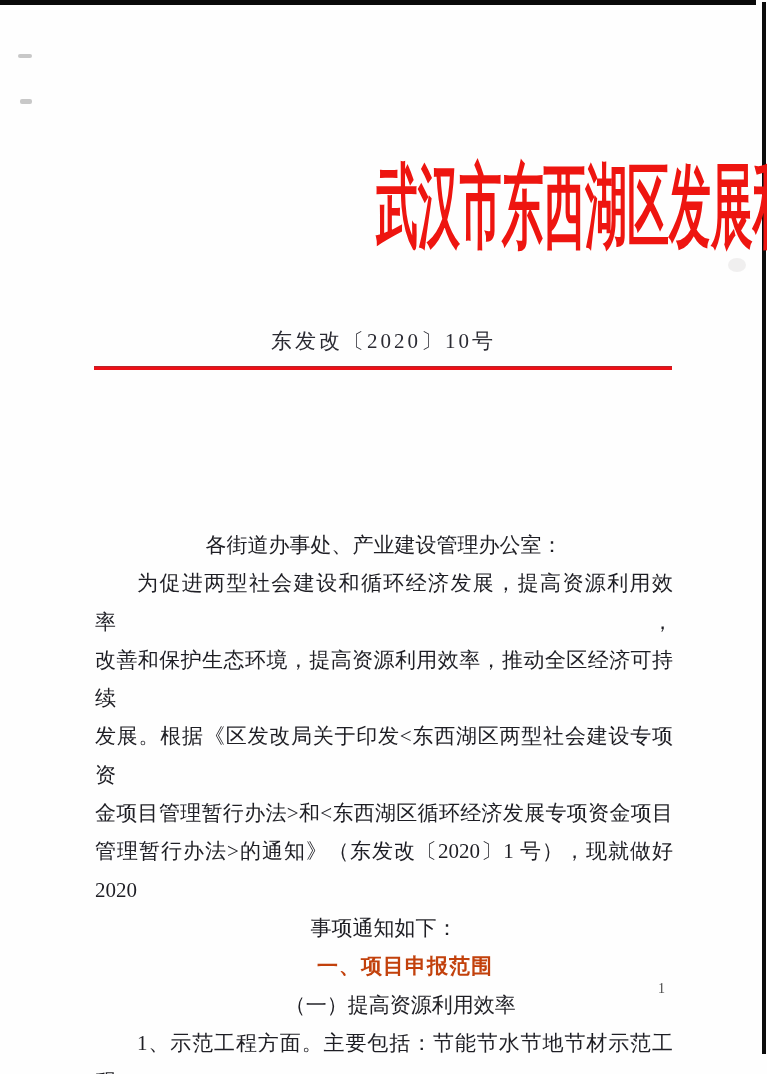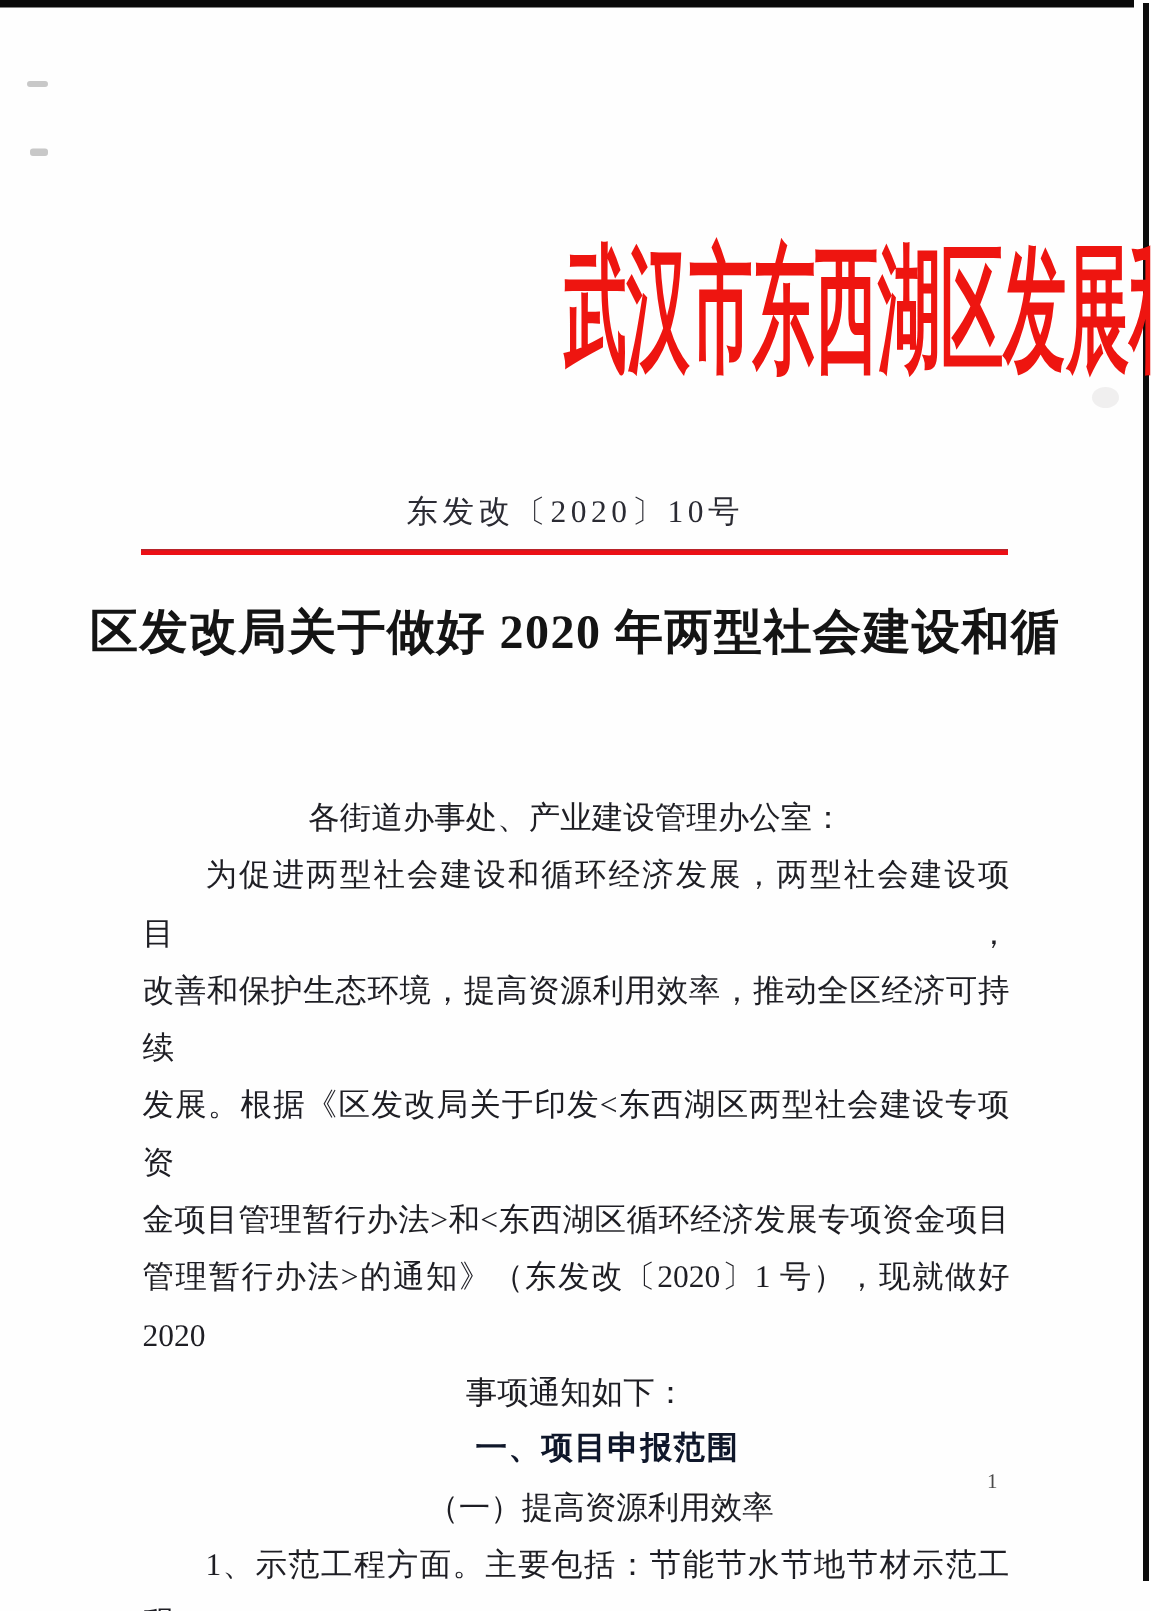--- a/index.html
+++ b/index.html
@@ -84,21 +84,21 @@
   .line.justify {
     white-space: normal;
     text-align: justify;
     text-align-last: justify;
   }
   .line.indent-2 { text-indent: 2em; }
   .line.indent-15 { text-indent: 1.55em; }
   .line.hei {
     font-family: "Liberation Sans", "DejaVu Sans", sans-serif;
     font-weight: bold;
-    color: #0f172a;
+    color: #c2410c;
     letter-spacing: 1px;
   }
 
   
   .page-number {
     position: absolute; top: 981px; left: 658px;
     font-size: 14px; color: #4a4a4a;
   }
 </style>
 </head>
@@ -114,26 +114,25 @@
 
   <div class="org-title-wrap">
     <span class="org-title">武汉市东西湖区发展和改革局文件</span>
   </div>
 
   <div class="doc-number">东发改〔2020〕10号</div>
 
   <div class="red-rule"></div>
 
   <div class="doc-title">
-    <div>区发改局关于做好 2020 年两型社会建设和循</div>
   </div>
 
   <div class="body-text">
     <div class="line">各街道办事处、产业建设管理办公室：</div>
-    <div class="line justify indent-2">为促进两型社会建设和循环经济发展，两型社会建设项目，</div>
+    <div class="line justify indent-2">为促进两型社会建设和循环经济发展，提高资源利用效率，</div>
     <div class="line justify">改善和保护生态环境，提高资源利用效率，推动全区经济可持续</div>
     <div class="line justify">发展。根据《区发改局关于印发&lt;东西湖区两型社会建设专项资</div>
     <div class="line justify">金项目管理暂行办法&gt;和&lt;东西湖区循环经济发展专项资金项目</div>
     <div class="line justify">管理暂行办法&gt;的通知》（东发改〔2020〕1 号），现就做好 2020</div>
     <div class="line">事项通知如下：</div>
     <div class="line hei indent-2">一、项目申报范围</div>
     <div class="line indent-15">（一）提高资源利用效率</div>
     <div class="line justify indent-2">1、示范工程方面。主要包括：节能节水节地节材示范工程、</div>
   </div>
 

